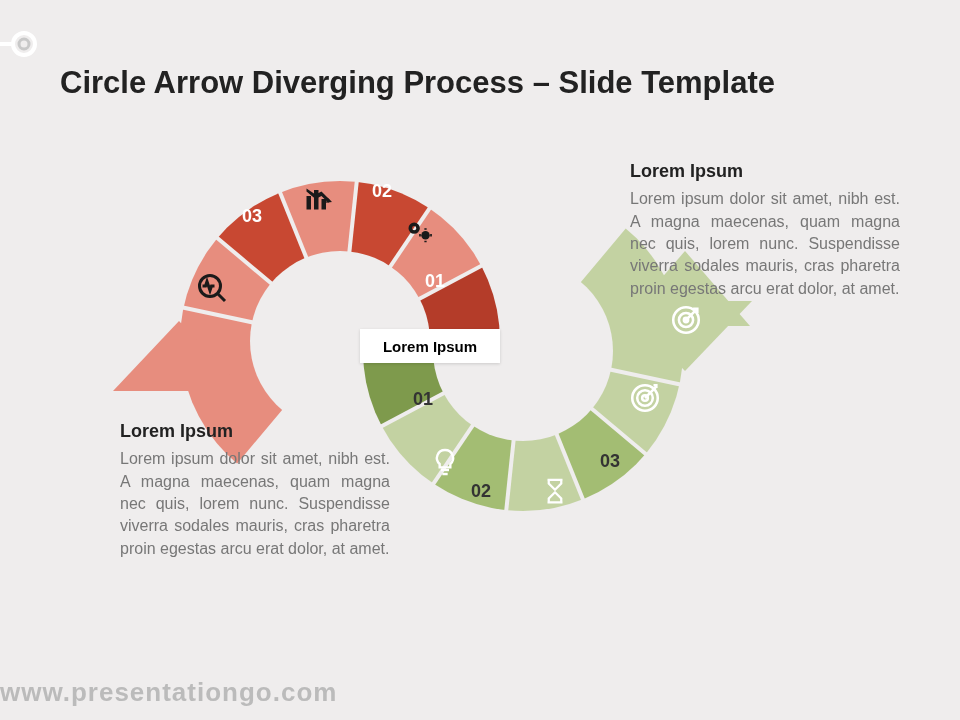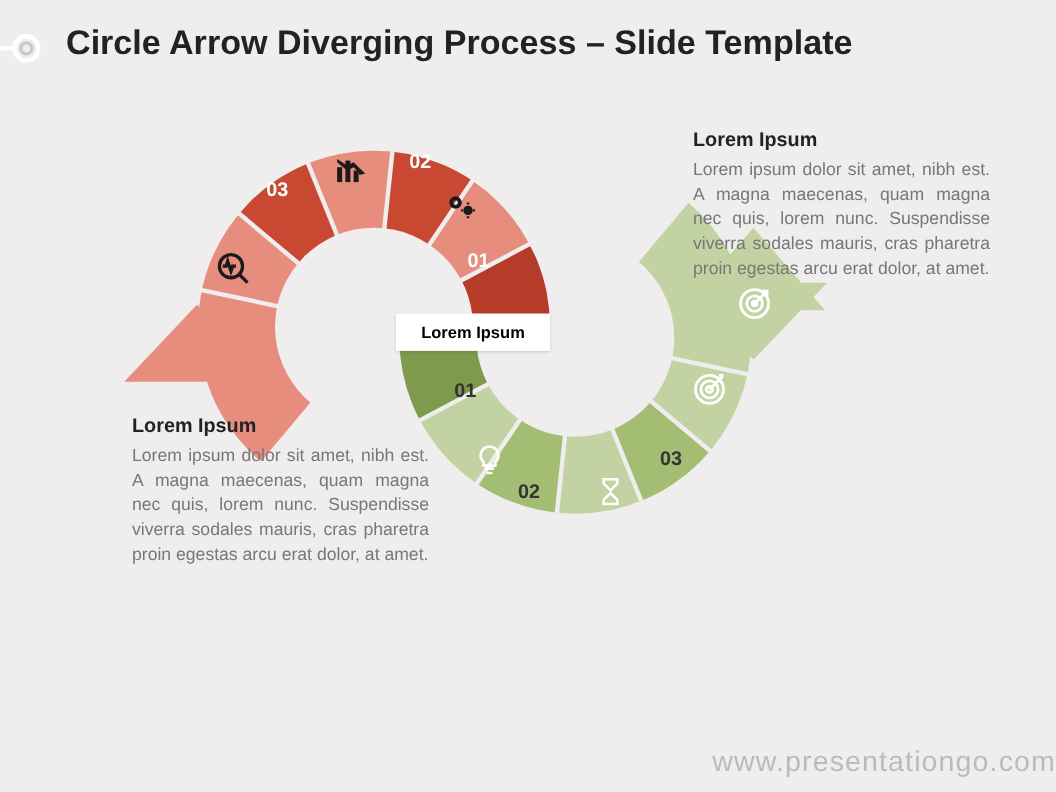--- a/index.html
+++ b/index.html
@@ -1,29 +1,29 @@
 <!DOCTYPE html>
 <html><head>
 <meta charset="utf-8">
 <style>
   * { margin: 0; padding: 0; box-sizing: border-box; }
   body { width: 960px; height: 720px; background: #efeded; font-family: "Segoe UI", Arial, sans-serif; overflow: hidden; position: relative; }
-  .title-area { padding: 20px 60px 10px 60px; }
+  .title-area { padding: 20px 60px 10px 60px; margin-top: 44px; }
   .title { font-size: 31px; font-weight: 700; color: #222; line-height: 1.2; }
   .title-orn { position: absolute; left: -8px; top: 24px; }
   .stage { position: relative; width: 960px; height: 560px; }
   .centerbox { position: absolute; left: 360px; top: 218px; width: 140px; height: 34px; background: #fff; display: flex; align-items: center; justify-content: center; font-weight: 700; font-size: 15px; box-shadow: 0 1px 3px rgba(0,0,0,.15); }
   .text-block { position: absolute; width: 270px; }
   .tb-heading { font-weight: 700; font-size: 18px; margin-bottom: 6px; color: #222; }
   .tb-body { font-size: 16px; line-height: 1.4; color: #777; text-align: justify; }
   .seg-label { position: absolute; font-weight: 700; color: #fff; font-size: 18px; text-align: center; }
   .seg-label.green { color: #333; }
   .icon { position: absolute; color: #1a1a1a; }
   .icon.white { color: #fff; }
-  .footer { position: absolute; bottom: 12px; width: 100%; text-align: right; font-size: 26px; color: #bbb; letter-spacing: 1px; }
+  .footer { position: absolute; bottom: 12px; width: 100%; text-align: left; font-size: 26px; color: #bbb; letter-spacing: 1px; font-weight: bold; }
   svg { display: block; }
 </style>
 </head>
 <body>
 
 <div class="title-orn">
   <svg width="50" height="40" viewBox="0 0 50 40">
     <line x1="0" y1="20" x2="22" y2="20" stroke="#fff" stroke-width="4"></line>
     <circle cx="32" cy="20" r="11" fill="none" stroke="#fff" stroke-width="4"></circle>
     <circle cx="32" cy="20" r="5" fill="none" stroke="#c8c8c8" stroke-width="3"></circle>

